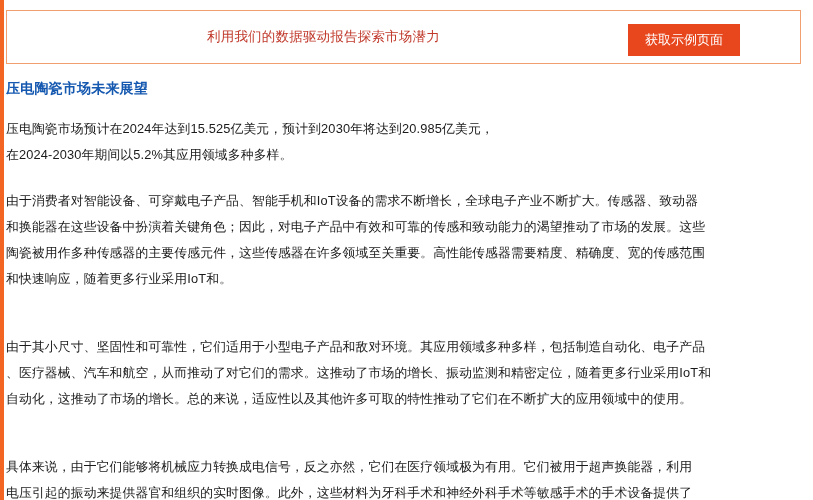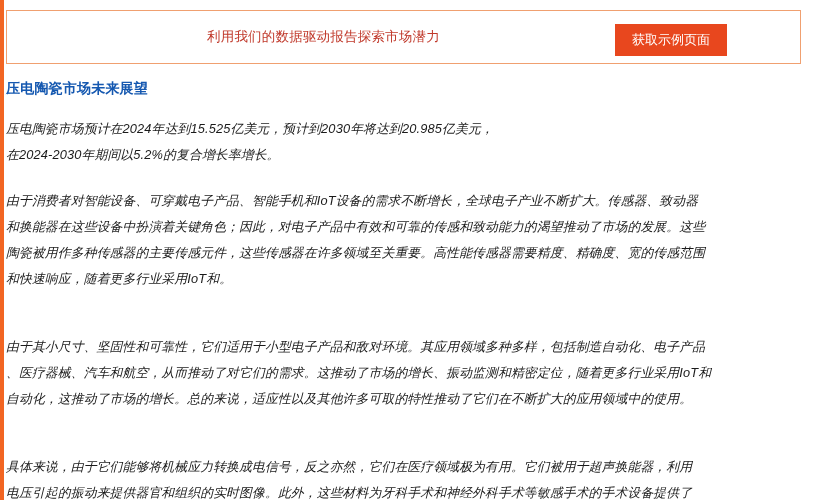--- a/index.html
+++ b/index.html
@@ -46,21 +46,21 @@
   .cta-text {
     flex: 0 0 auto;
     margin-left: 200px;
     font-size: 13.5px;
     color: #c0392b;
     letter-spacing: 0.2px;
     white-space: nowrap;
   }
   .cta-button {
     position: absolute;
-    right: 73px;
+    right: 60px;
     top: 13px;
     background: #e8471e;
     color: #ffffff;
     font-size: 13px;
     border: none;
     padding: 7px 17px;
     cursor: pointer;
     white-space: nowrap;
     font-family: "Liberation Sans", sans-serif;
   }
@@ -84,21 +84,20 @@
     color: #1a1a1a;
     margin: 0 0 24px 0;
     text-align: justify;
     letter-spacing: 0.15px;
   }
   .body-block.tight {
     margin-bottom: 20px;
   }
   .body-block .line {
     display: block;
-    font-style: italic;
   }
   .spacer-lg {
     height: 18px;
   }
 </style>
 </head>
 <body>
 
 <div class="page">
 
@@ -107,21 +106,21 @@
   <div class="cta-banner">
     <span class="cta-text">利用我们的数据驱动报告探索市场潜力</span>
     <button class="cta-button">获取示例页面</button>
   </div>
 
   <div class="article">
     <h2 class="section-title">压电陶瓷市场未来展望</h2>
 
     <p class="body-block tight">
       <span class="line">压电陶瓷市场预计在2024年达到15.525亿美元，预计到2030年将达到20.985亿美元，</span>
-      <span class="line">在2024-2030年期间以5.2%的复合增长率增长。</span>
+      <span class="line">在2024-2030年期间以5.2%其应用领域多种多样。</span>
     </p>
 
     <p class="body-block">
       <span class="line">由于消费者对智能设备、可穿戴电子产品、智能手机和IoT设备的需求不断增长，全球电子产业不断扩大。传感器、致动器</span>
       <span class="line">和换能器在这些设备中扮演着关键角色；因此，对电子产品中有效和可靠的传感和致动能力的渴望推动了市场的发展。这些</span>
       <span class="line">陶瓷被用作多种传感器的主要传感元件，这些传感器在许多领域至关重要。高性能传感器需要精度、精确度、宽的传感范围</span>
       <span class="line">和快速响应，随着更多行业采用IoT和。</span>
     </p>
 
     <div class="spacer-lg"></div>

